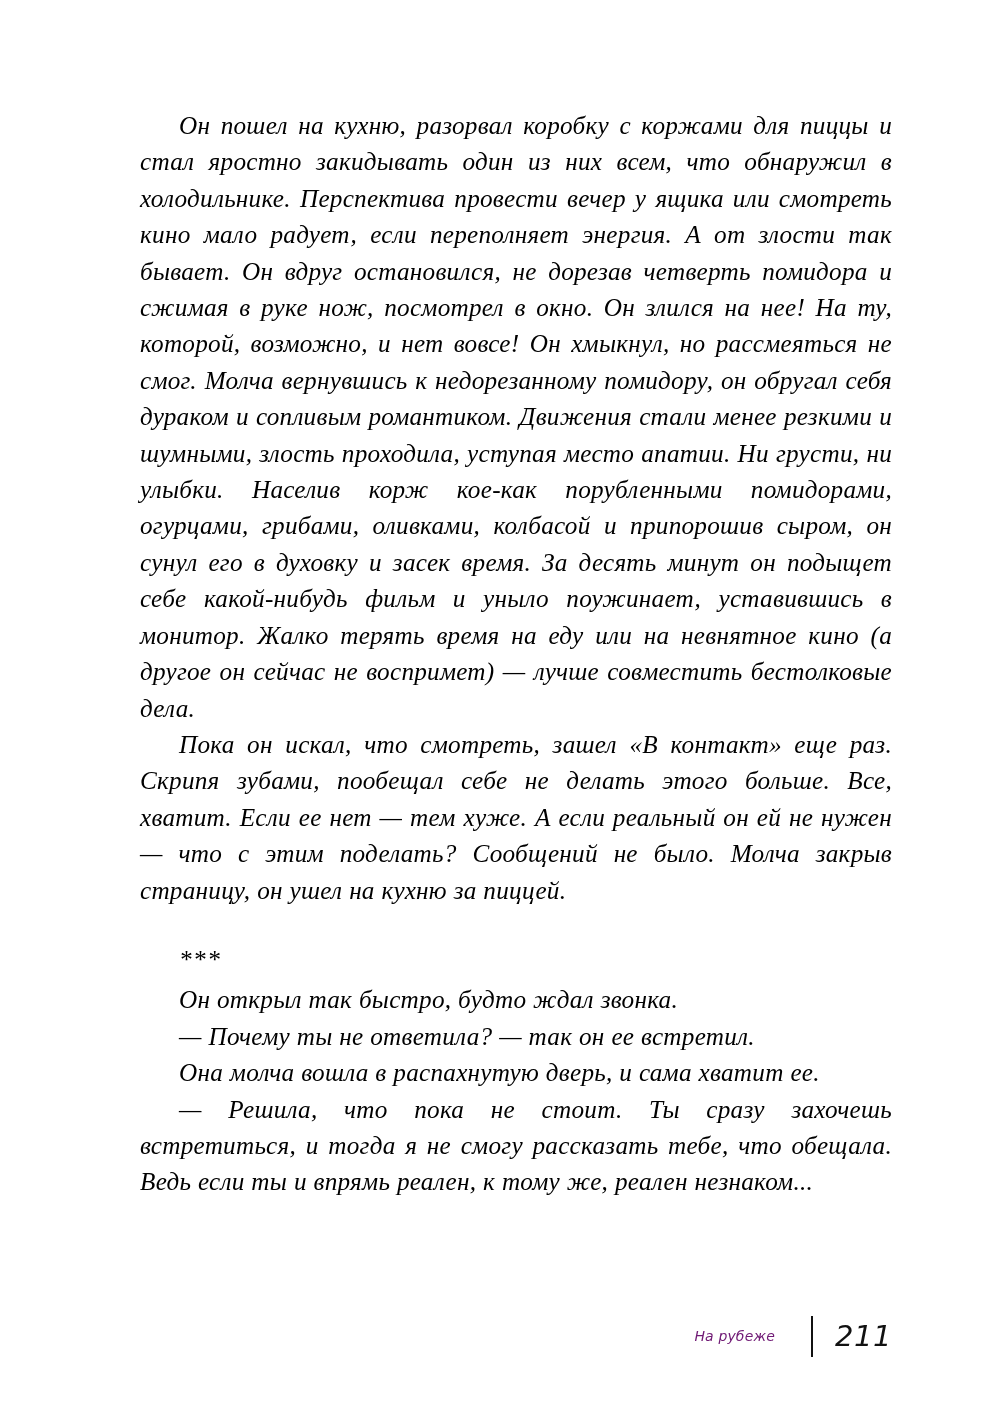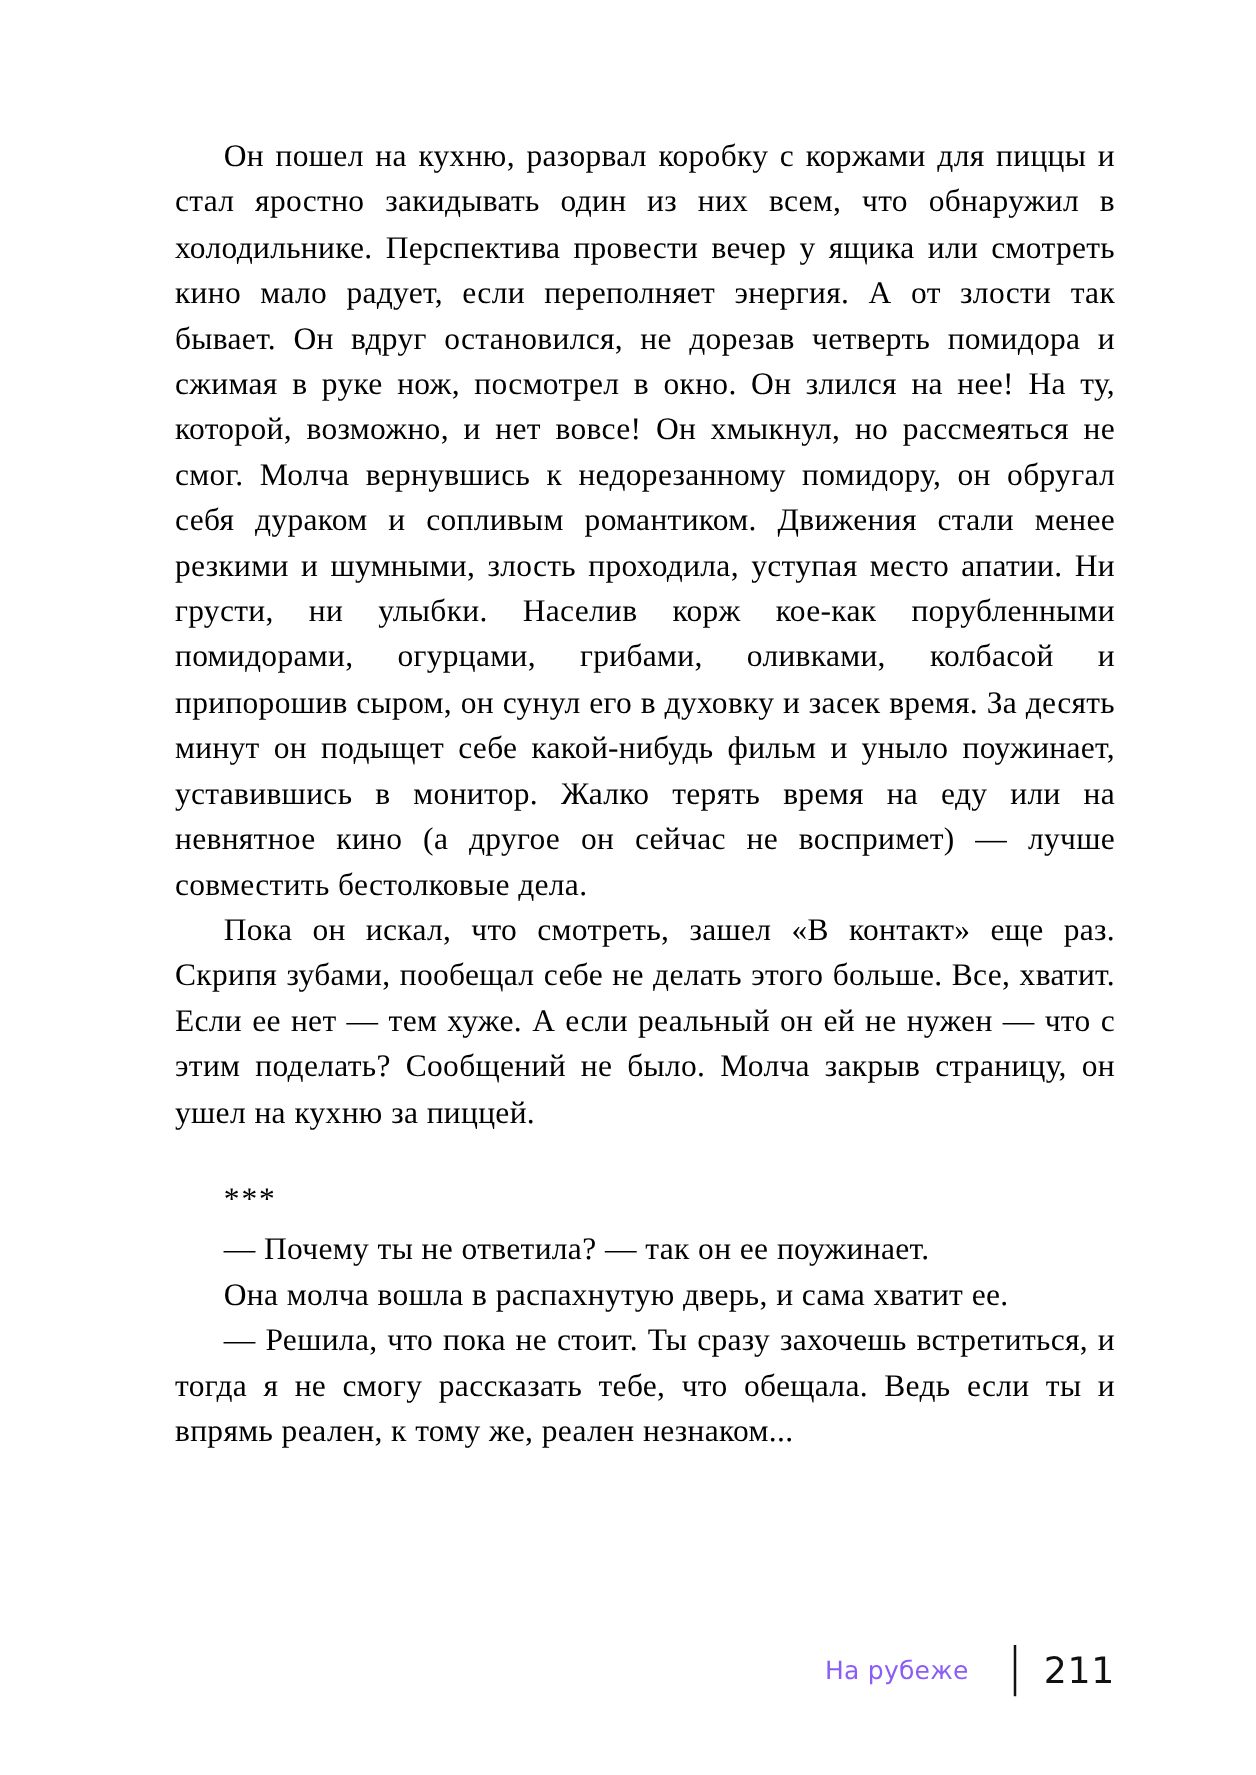--- a/index.html
+++ b/index.html
@@ -18,20 +18,21 @@
     -webkit-font-smoothing: antialiased;
   }
 
   .page {
     position: absolute;
     left: 0;
     top: 0;
     width: 1005px;
     height: 1420px;
     background: #ffffff;
+    font-style: italic;
   }
 
   .text-column {
     position: absolute;
     left: 140px;
     top: 108px;
     width: 752px;
   }
 
   p.body-par {
@@ -74,23 +75,23 @@
   .footer-inner {
     position: absolute;
     right: 0;
     top: 0;
     display: flex;
     align-items: center;
     height: 56px;
   }
   .footer-title {
     font-family: "DejaVu Sans", "Liberation Sans", sans-serif;
-    font-size: 20px;
+    font-size: 14px;
     line-height: 1;
-    color: #8b5cf6;
+    color: #701a75;
     letter-spacing: 0.01em;
     white-space: nowrap;
   }
   .footer-divider {
     width: 2px;
     height: 41px;
     background: #111111;
     margin: 0 22px 0 36px;
   }
   .footer-pageno {
@@ -113,22 +114,23 @@
     <p class="body-par">Он пошел на кухню, разорвал коробку с коржами для пиццы и стал яростно закидывать один из них всем, что обнаружил в холодильнике. Перспектива провести вечер у ящика или смотреть кино мало радует, если переполняет энергия. А от злости так бывает. Он вдруг остановился, не дорезав четверть помидора и сжимая в руке нож, посмотрел в окно. Он злился на нее! На ту, которой, возможно, и нет вовсе! Он хмыкнул, но рассмеяться не смог. Молча вернувшись к недорезанному помидору, он обругал себя дураком и сопливым романтиком. Движения стали менее резкими и шумными, злость проходила, уступая место апатии. Ни грусти, ни улыбки. Населив корж кое-как порубленными помидорами, огурцами, грибами, оливками, колбасой и припорошив сыром, он сунул его в духовку и засек время. За десять минут он подыщет себе какой-нибудь фильм и уныло поужинает, уставившись в монитор. Жалко терять время на еду или на невнятное кино (а другое он сейчас не воспримет) — лучше совместить бестолковые дела.</p>
 
     <p class="body-par">Пока он искал, что смотреть, зашел «В контакт» еще раз. Скрипя зубами, пообещал себе не делать этого больше. Все, хватит. Если ее нет — тем хуже. А если реальный он ей не нужен — что с этим поделать? Сообщений не было. Молча закрыв страницу, он ушел на кухню за пиццей.</p>
 
     <div class="gap-before-break"></div>
 
     <p class="scene-break">***</p>
 
     <div class="gap-after-break"></div>
 
+    <p class="body-par">Он открыл так быстро, будто ждал звонка.</p>
 
-    <p class="body-par">— Почему ты не ответила? — так он ее поужинает.</p>
+    <p class="body-par">— Почему ты не ответила? — так он ее встретил.</p>
 
     <p class="body-par">Она молча вошла в распахнутую дверь, и сама хватит ее.</p>
 
     <p class="body-par">— Решила, что пока не стоит. Ты сразу захочешь встретиться, и тогда я не смогу рассказать тебе, что обещала. Ведь если ты и впрямь реален, к тому же, реален незнаком...</p>
 
 
   </div>
 
   <div class="footer">
     <div class="footer-inner">

